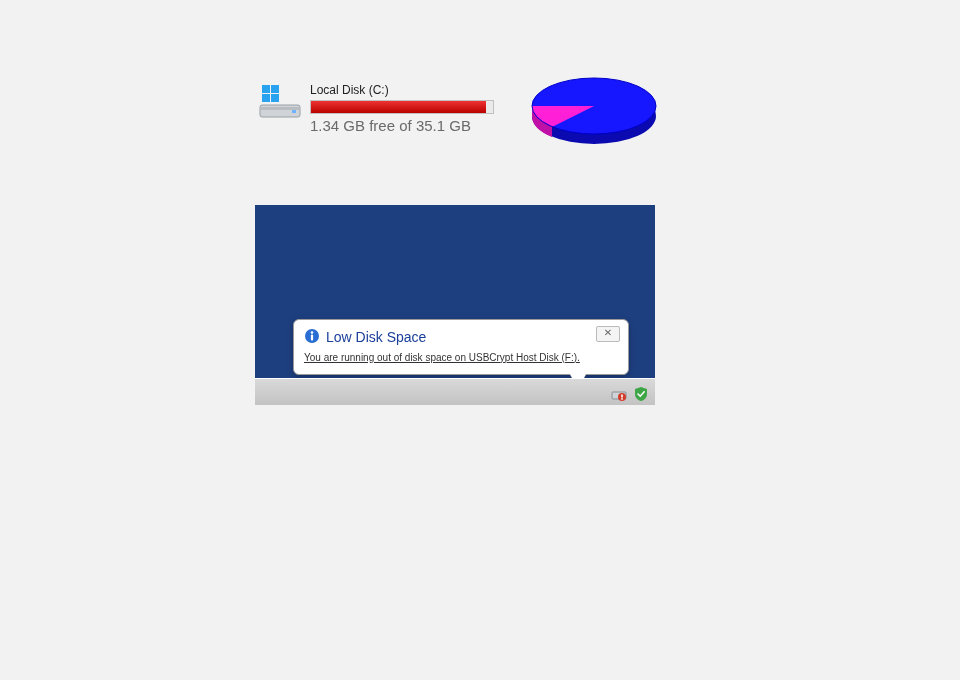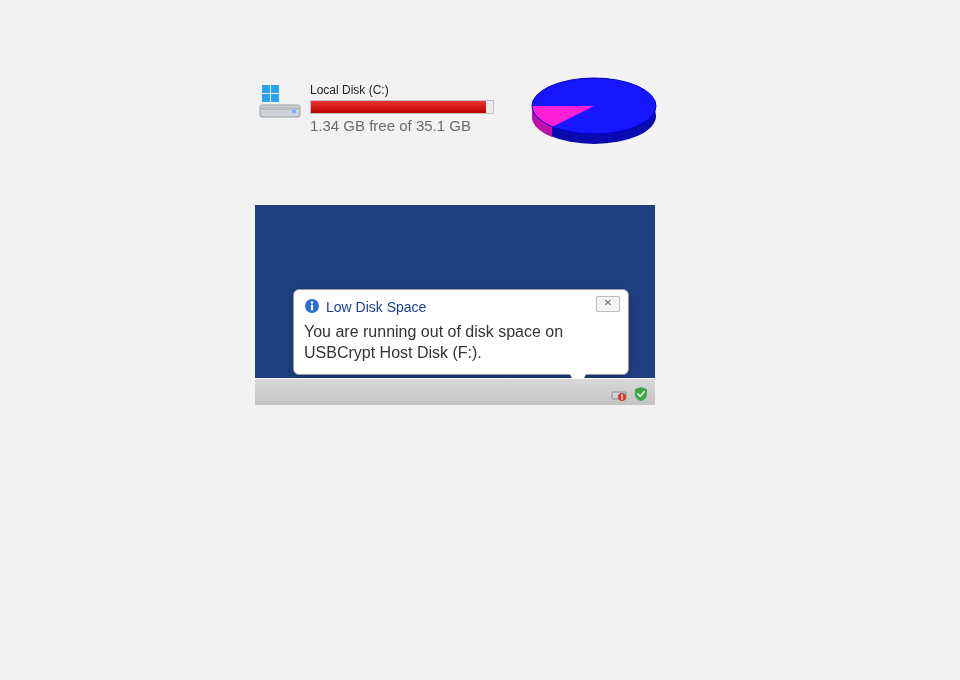--- a/index.html
+++ b/index.html
@@ -16,21 +16,21 @@
   
   .pie-wrap{position:absolute;left:530px;top:74px;width:128px;height:70px;}
   
   .desk{position:absolute;left:255px;top:205px;width:400px;height:200px;background:#1e3f7f;}
   .taskbar{position:absolute;left:0;right:0;bottom:0;height:26px;background:linear-gradient(#d9d9d9,#c3c3c3);border-top:1px solid #fff;}
   .tray{position:absolute;right:6px;bottom:3px;display:flex;gap:6px;align-items:center;}
   .tray-ico{width:16px;height:16px;}
   .balloon{position:absolute;left:38px;bottom:30px;width:336px;background:#fff;border:1px solid #9a9a9a;border-radius:6px;box-shadow:0 2px 6px rgba(0,0,0,.25);padding:8px 10px 10px 10px;box-sizing:border-box;}
   .balloon-title{display:flex;align-items:center;gap:6px;margin-bottom:4px;}
   .balloon-title-text{color:#1a3e99;font-size:14px;}
-  .balloon-body{font-size:16px;color:#333;line-height:1.35;}
+  .balloon-body{font-size:10px;color:#333;line-height:1.35;text-decoration:underline;}
   .balloon-close{position:absolute;right:8px;top:6px;width:22px;height:14px;border:1px solid #bbb;border-radius:2px;background:#f4f4f4;font-size:10px;line-height:12px;text-align:center;color:#666;}
   .balloon-tail{position:absolute;right:42px;bottom:-14px;width:0;height:0;border-left:8px solid transparent;border-right:8px solid transparent;border-top:14px solid #fff;filter:drop-shadow(0 1px 0 #9a9a9a);}
 </style>
 </head>
 <body>
 
 <div class="canvas">
 
   <div class="drives">
 

